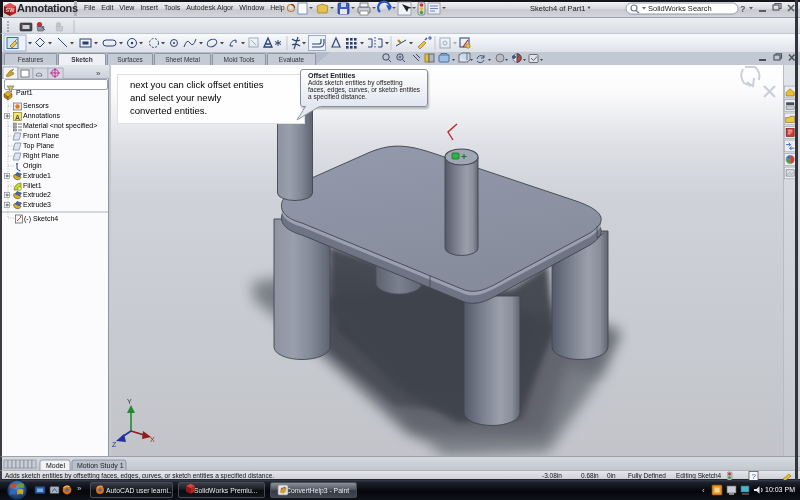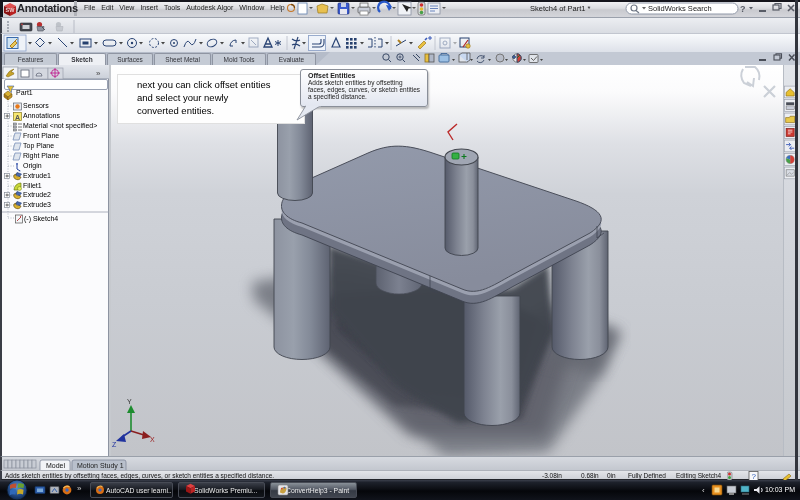--- a/index.html
+++ b/index.html
@@ -15,21 +15,21 @@
 .tab{position:absolute;top:1px;height:12px;background:#c5cbd5;border:1px solid #8f95a2;border-bottom:none;border-radius:2px 2px 0 0;font-size:6.5px;color:#33343a;text-align:center;line-height:11px;box-sizing:border-box;}
 .tab.active{background:#eef0f4;font-weight:bold;height:12px;z-index:2;}
 #main{left:0;top:65px;width:800px;height:391px;}
 #lpanel{left:0;top:0;width:109px;height:391px;background:#fbfbfd;border-right:1px solid #8d93a1;box-sizing:border-box;border-left:2px solid #3a3d46;}
 #lptabs{position:absolute;left:0;top:0;width:107px;height:13px;background:linear-gradient(#e3e6ec,#ccd1da);border-bottom:1px solid #aab0bc;}
 #filterbox{position:absolute;left:2px;top:14px;width:102px;height:9px;background:#fff;border:1px solid #9aa2b2;border-radius:2px;}
 #tree{position:absolute;left:0px;top:23px;width:107px;font-size:7px;color:#000;}
 .ti{position:absolute;left:0;height:10px;line-height:10px;white-space:nowrap;}
 #viewport{left:111px;top:0;width:689px;height:391px;background:linear-gradient(#ffffff 0%,#fbfbfc 7%,#dee0e5 20%,#cfd2d8 33%,#c9ccd2 60%,#c2c4c9 100%);}
 #rightstrip{left:783px;top:0;width:17px;height:391px;background:linear-gradient(#e2e5ea 0%, #d3d6dc 40%, #c5c8cd 100%);border-left:1px solid #b7bcc4;box-sizing:border-box;}
-#notebox{left:117px;top:9px;width:188px;height:50px;background:#fefefe;border:1px solid #e0e0e0;font-size:9.5px;color:#000;line-height:13px;padding:3px 0 0 19px;box-sizing:border-box;}
+#notebox{left:117px;top:9px;width:188px;height:50px;background:#fefefe;border:1px solid #e0e0e0;font-size:9.5px;color:#000;line-height:13px;padding:3px 0 0 12px;box-sizing:border-box;}
 #tooltip{left:300px;top:4px;width:128px;height:38px;background:linear-gradient(#ffffff,#e2e6f0);border:1px solid #8a8f99;border-radius:3px;font-size:6.5px;color:#222;padding:2px 0 0 7px;box-sizing:border-box;box-shadow:1px 2px 2px rgba(0,0,0,0.25);}
 #tooltip b{font-size:7px;}
 #modeltabs{left:0;top:456px;width:800px;height:14px;background:linear-gradient(#d7dae0,#c3c7cf);border-top:1px solid #9aa0aa;box-sizing:border-box;border-left:2px solid #3a3d46;}
 #statusbar{left:0;top:470px;width:800px;height:10px;background:linear-gradient(#e3e5e9,#cfd2d8);border-top:1px solid #aeb2ba;border-bottom:1px solid #23252b;box-sizing:border-box;font-size:6.5px;color:#111;border-left:2px solid #3a3d46;}
 #taskbar{left:0;top:480px;width:800px;height:20px;background:linear-gradient(#3a3f4b 0%,#1d212b 12%,#0c0e14 45%,#05060a 55%,#10131b 100%);}
 .tbtn{position:absolute;top:2px;height:16px;background:linear-gradient(#3a3e48,#1a1d24 45%,#0a0c10 55%,#12151b);border:1px solid #474b55;border-radius:2px;color:#ededed;font-size:6.8px;line-height:15px;white-space:nowrap;overflow:hidden;box-sizing:border-box;}
 .statxt{position:absolute;top:1px;}
 </style>
 </head>
 <body>

